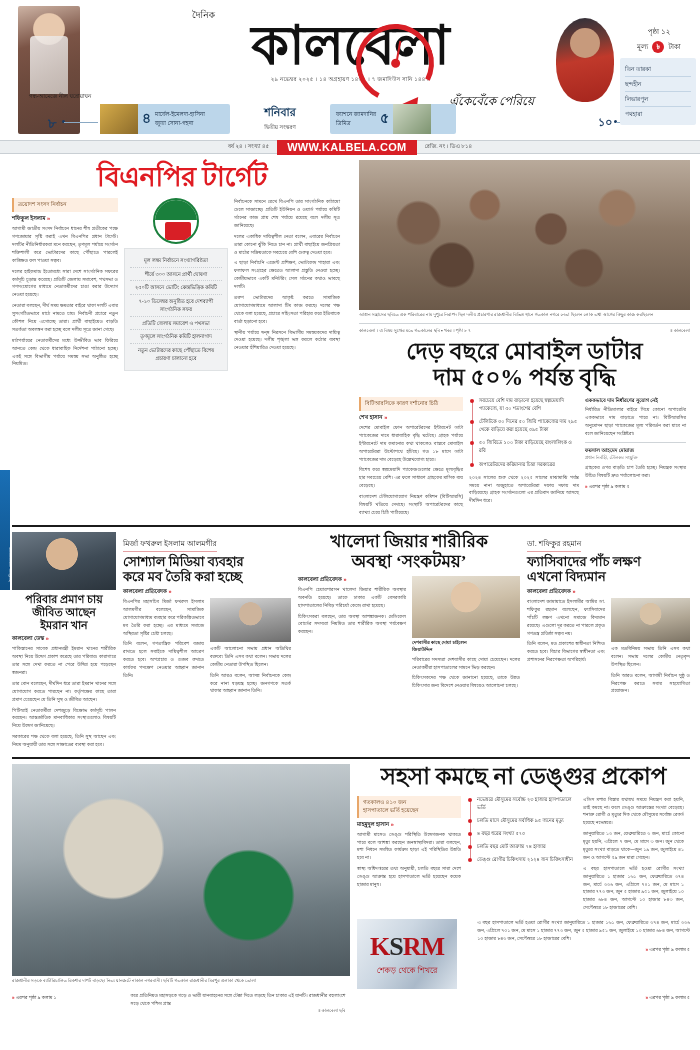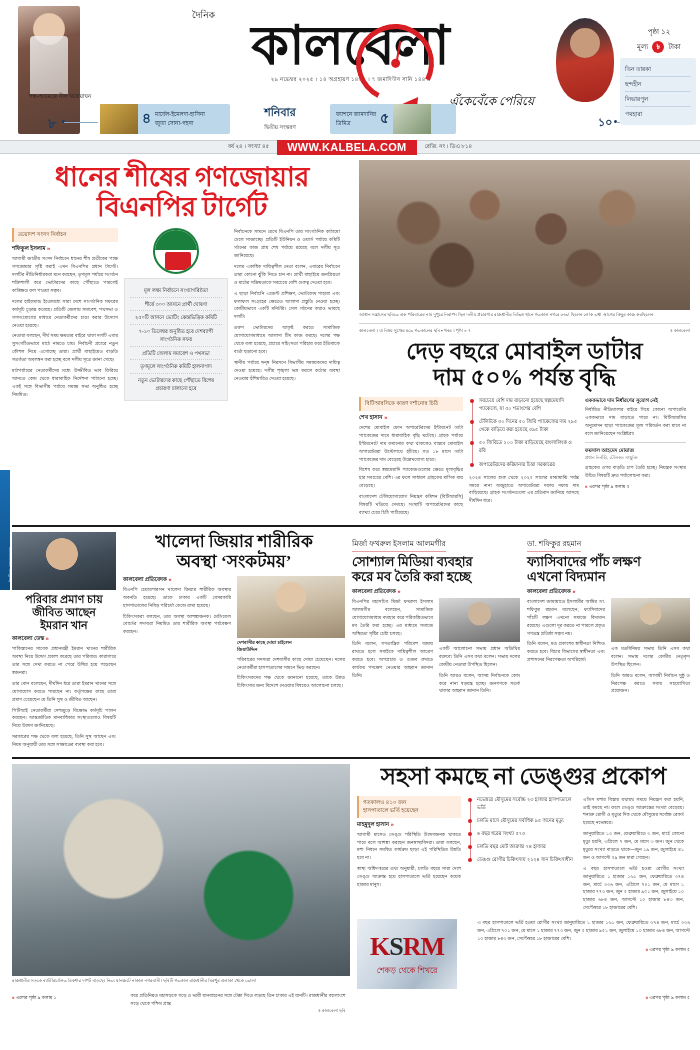--- a/index.html
+++ b/index.html
@@ -372,21 +372,20 @@
     <div class="url">WWW.KALBELA.COM</div>
     <div class="side">রেজি. নং । ডিএ ৮১৪</div>
   </div>
 
   <div class="content">
 
     <div class="row">
 
       <div class="col" style="width:340px">
         <div class="lead-head">
-          <div>ধানের শীষের গণজোয়ার</div>
           <div>বিএনপির টার্গেট</div>
         </div>
 
         <div class="row" style="gap:6px">
           <div style="width:106px">
             <div class="tagbox">ত্রয়োদশ সংসদ নির্বাচন</div>
             <div class="byline">
               <span>শফিকুল ইসলাম</span>
               <i>»</i>
             </div>
@@ -500,20 +499,47 @@
           <i>»</i>
         </div>
         <div class="body-text">
           <p>পাকিস্তানের সাবেক প্রধানমন্ত্রী ইমরান খানের শারীরিক অবস্থা নিয়ে উদ্বেগ প্রকাশ করেছে তার পরিবার। কারাগারে তার সঙ্গে দেখা করতে না পেরে উদ্বিগ্ন হয়ে পড়েছেন স্বজনরা।</p>
           <p>তার বোন বলেছেন, দীর্ঘদিন ধরে তারা ইমরান খানের সঙ্গে যোগাযোগ করতে পারছেন না। কর্তৃপক্ষের কাছে তারা প্রমাণ চেয়েছেন যে তিনি সুস্থ ও জীবিত আছেন।</p>
           <p>পিটিআই নেতাকর্মীরা দেশজুড়ে বিক্ষোভ কর্মসূচি পালন করছেন। আন্তর্জাতিক মানবাধিকার সংস্থাগুলোও বিষয়টি নিয়ে উদ্বেগ জানিয়েছে।</p>
           <p>সরকারের পক্ষ থেকে বলা হয়েছে, তিনি সুস্থ আছেন এবং নিয়ম অনুযায়ী তার সঙ্গে সাক্ষাতের ব্যবস্থা করা হবে।</p>
         </div>
       </div>
 
+      <div class="col" style="width:168px">
+        <div class="kicker-red">মির্জা ফখরুল ইসলাম আলমগীর</div>
+        <div class="hl-red hl-md" style="text-align:left">
+          <div>সোশ্যাল মিডিয়া ব্যবহার</div>
+          <div>করে মব তৈরি করা হচ্ছে</div>
+        </div>
+        <div class="byline" style="margin-top:3px">
+          <span>কালবেলা প্রতিবেদক</span>
+          <i>»</i>
+        </div>
+        <div class="row" style="gap:6px">
+          <div style="width:81px">
+            <div class="body-text">
+              <p>বিএনপির মহাসচিব মির্জা ফখরুল ইসলাম আলমগীর বলেছেন, সামাজিক যোগাযোগমাধ্যম ব্যবহার করে পরিকল্পিতভাবে মব তৈরি করা হচ্ছে। এর মাধ্যমে সমাজে অস্থিরতা সৃষ্টির চেষ্টা চলছে।</p>
+              <p>তিনি বলেন, গণতান্ত্রিক পরিবেশ বজায় রাখতে হলে সবাইকে দায়িত্বশীল আচরণ করতে হবে। অপপ্রচার ও গুজব রুখতে কার্যকর পদক্ষেপ নেওয়ার আহ্বান জানান তিনি।</p>
+            </div>
+          </div>
+          <div style="width:81px">
+            <div class="photo ph-mirza" style="height:44px"></div>
+            <div class="body-text" style="margin-top:3px">
+              <p>একটি আলোচনা সভায় প্রধান অতিথির বক্তব্যে তিনি এসব কথা বলেন। সভায় দলের কেন্দ্রীয় নেতারা উপস্থিত ছিলেন।</p>
+              <p>তিনি আরও বলেন, আসন্ন নির্বাচনকে কেন্দ্র করে নানা ষড়যন্ত্র হচ্ছে। জনগণকে সতর্ক থাকার আহ্বান জানান তিনি।</p>
+            </div>
+          </div>
+        </div>
+      </div>
+
       <div class="col" style="width:222px">
         <div class="hl-red hl-lg">
           <div>খালেদা জিয়ার শারীরিক</div>
           <div>অবস্থা ‘সংকটময়’</div>
         </div>
         <div class="row" style="gap:6px;margin-top:4px">
           <div style="width:108px">
             <div class="byline">
               <span>কালবেলা প্রতিবেদক</span>
               <i>»</i>
@@ -525,47 +551,20 @@
           </div>
           <div style="width:108px">
             <div class="photo ph-khaleda" style="height:62px"></div>
             <div style="font-size:4.6px;font-weight:bold;color:#111;line-height:1.5;margin-top:2px">
               <div>দেশবাসীর কাছে দোয়া চাইলেন</div>
               <div>জিয়াউদ্দিন</div>
             </div>
             <div class="body-text" style="margin-top:2px">
               <p>পরিবারের সদস্যরা দেশবাসীর কাছে দোয়া চেয়েছেন। দলের নেতাকর্মীরা হাসপাতালের সামনে ভিড় করছেন।</p>
               <p>চিকিৎসকদের পক্ষ থেকে জানানো হয়েছে, তাকে উন্নত চিকিৎসার জন্য বিদেশে নেওয়ার বিষয়েও আলোচনা চলছে।</p>
-            </div>
-          </div>
-        </div>
-      </div>
-
-      <div class="col" style="width:168px">
-        <div class="kicker-red">মির্জা ফখরুল ইসলাম আলমগীর</div>
-        <div class="hl-red hl-md" style="text-align:left">
-          <div>সোশ্যাল মিডিয়া ব্যবহার</div>
-          <div>করে মব তৈরি করা হচ্ছে</div>
-        </div>
-        <div class="byline" style="margin-top:3px">
-          <span>কালবেলা প্রতিবেদক</span>
-          <i>»</i>
-        </div>
-        <div class="row" style="gap:6px">
-          <div style="width:81px">
-            <div class="body-text">
-              <p>বিএনপির মহাসচিব মির্জা ফখরুল ইসলাম আলমগীর বলেছেন, সামাজিক যোগাযোগমাধ্যম ব্যবহার করে পরিকল্পিতভাবে মব তৈরি করা হচ্ছে। এর মাধ্যমে সমাজে অস্থিরতা সৃষ্টির চেষ্টা চলছে।</p>
-              <p>তিনি বলেন, গণতান্ত্রিক পরিবেশ বজায় রাখতে হলে সবাইকে দায়িত্বশীল আচরণ করতে হবে। অপপ্রচার ও গুজব রুখতে কার্যকর পদক্ষেপ নেওয়ার আহ্বান জানান তিনি।</p>
-            </div>
-          </div>
-          <div style="width:81px">
-            <div class="photo ph-mirza" style="height:44px"></div>
-            <div class="body-text" style="margin-top:3px">
-              <p>একটি আলোচনা সভায় প্রধান অতিথির বক্তব্যে তিনি এসব কথা বলেন। সভায় দলের কেন্দ্রীয় নেতারা উপস্থিত ছিলেন।</p>
-              <p>তিনি আরও বলেন, আসন্ন নির্বাচনকে কেন্দ্র করে নানা ষড়যন্ত্র হচ্ছে। জনগণকে সতর্ক থাকার আহ্বান জানান তিনি।</p>
             </div>
           </div>
         </div>
       </div>
 
       <div class="col" style="width:163px">
         <div class="kicker-red">ডা. শফিকুর রহমান</div>
         <div class="hl-red hl-md" style="text-align:left">
           <div>ফ্যাসিবাদের পাঁচ লক্ষণ</div>
           <div>এখনো বিদ্যমান</div>

